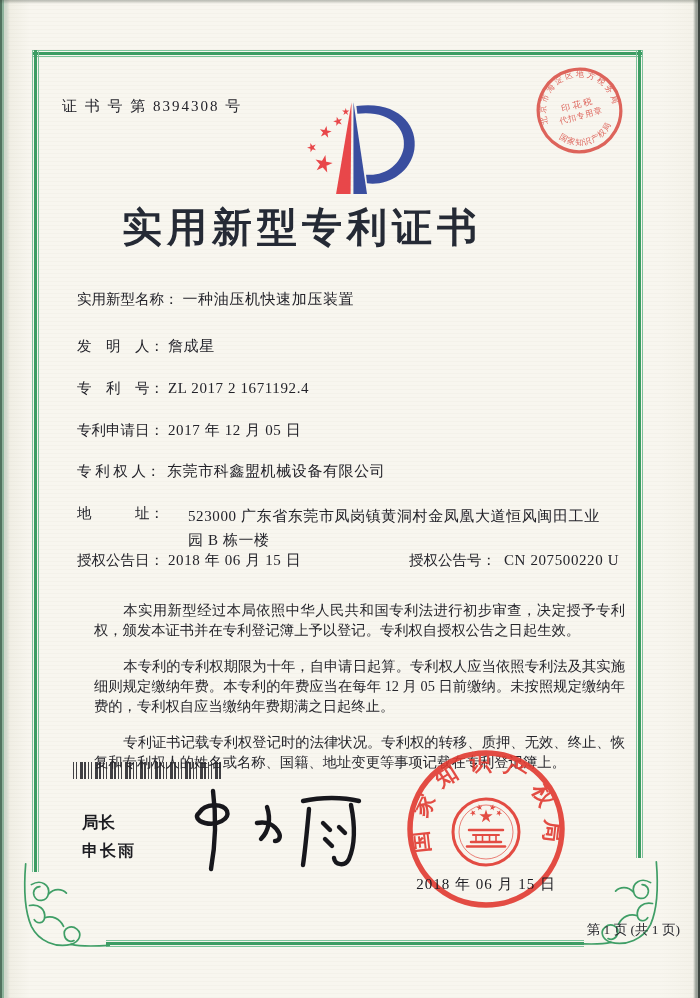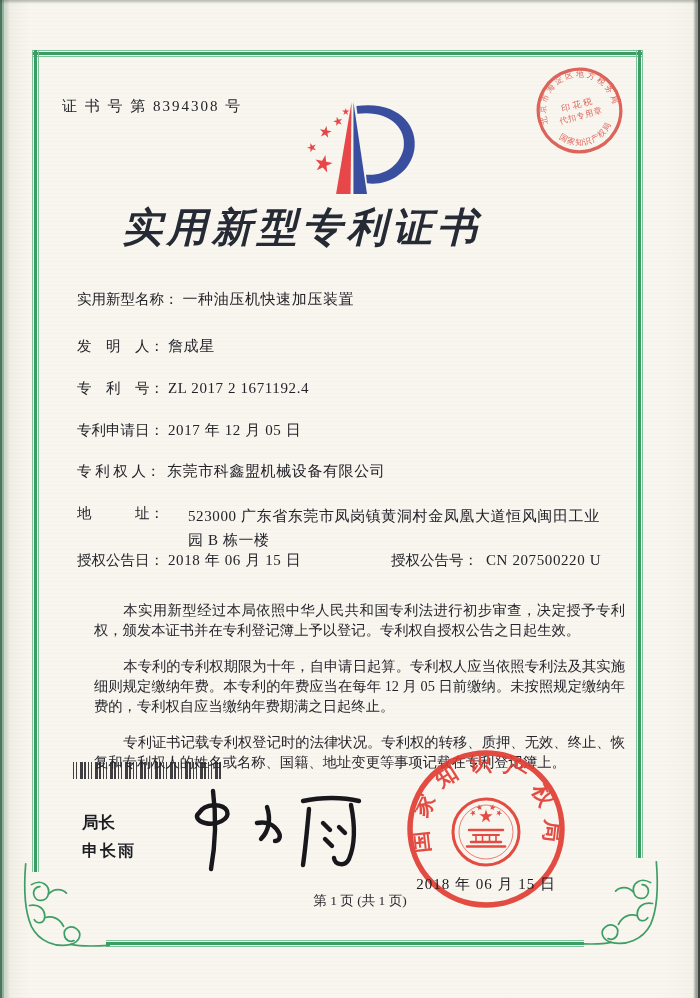--- a/index.html
+++ b/index.html
@@ -20,21 +20,21 @@
   .edge-top{position:absolute;left:0;top:0;right:0;height:4px;
     background:linear-gradient(180deg,rgba(60,70,60,.35),rgba(0,0,0,0));}
 
   
   .bstrip{position:absolute;}
   .b-h{height:7px;background:linear-gradient(180deg,#7cc29a 0 1px,rgba(0,0,0,0) 1px 2px,#3c9c63 2px 5px,rgba(0,0,0,0) 5px 6px,#7cc29a 6px 7px);}
   .b-v{width:7px;background:linear-gradient(90deg,#7cc29a 0 1px,rgba(0,0,0,0) 1px 2px,#3c9c63 2px 5px,rgba(0,0,0,0) 5px 6px,#7cc29a 6px 7px);}
 
   .certno{position:absolute;left:62px;top:97px;font-size:15px;letter-spacing:2px;color:#23232a;}
   .title{position:absolute;left:0;top:200px;width:604px;text-align:center;
-    font-size:40px;font-weight:bold;letter-spacing:5px;color:#252a35;font-style:italic;}
+    font-size:40px;font-weight:bold;letter-spacing:5px;color:#252a35;}
 
   .frow{position:absolute;left:77px;white-space:nowrap;}
   .flabel{display:inline-block;min-width:86px;font-size:14.5px;color:#23232a;vertical-align:top;}
   .fvalue{font-size:15px;letter-spacing:.6px;color:#23232a;}
   .addr-val{display:inline-block;width:415px;white-space:normal;line-height:24px;vertical-align:top;margin-left:20px;}
 
   .paras{position:absolute;left:78px;top:584px;width:563px;}
   .paras p{margin:16px;text-indent:2.05em;font-size:14.3px;line-height:20px;text-align:justify;color:#26262c;}
 
   .barcode{position:absolute;left:73px;top:762px;width:150px;height:17px;opacity:.88;
@@ -43,21 +43,21 @@
   .director-title{position:absolute;left:82px;top:812px;font-size:16.5px;font-weight:600;color:#1d1d22;}
   .director-name{position:absolute;left:82px;top:841px;font-size:16px;font-weight:700;color:#1d1d22;letter-spacing:2px;}
   .sig-svg{position:absolute;left:183px;top:779px;}
 
   .seal-svg{position:absolute;left:401px;top:744px;}
   .seal-date{position:absolute;left:401px;top:875px;width:170px;text-align:center;
     font-size:15px;letter-spacing:1px;color:#1b1b20;}
 
   .stamp-svg{position:absolute;left:535px;top:66px;}
 
-  .footer{position:absolute;left:0;top:892px;width:680px;text-align:center;font-size:13.5px;color:#2a2a30;padding-left:20px;}
+  .footer{position:absolute;left:0;top:921px;width:680px;text-align:right;font-size:13.5px;color:#2a2a30;}
 
   .logo-svg{position:absolute;left:280px;top:96px;}
   .orn{position:absolute;}
   svg text{font-family:"Liberation Serif","DejaVu Serif",serif;}
 </style>
 </head>
 <body>
 
 <div class="page">
 
@@ -135,21 +135,21 @@
   </div>
   <div class="frow" style="top:504px;">
     <span class="flabel">地　　　址：</span>
     <span class="fvalue addr-val">523000 广东省东莞市凤岗镇黄洞村金凤凰大道恒风闽田工业园 B 栋一楼</span>
   </div>
   <div class="frow" style="top:551px;font-family:Liberation Serif, serif;">
     <span class="flabel">授权公告日：</span>
     <span class="fvalue">2018 年 06 月 15 日</span>
   </div>
   <div class="frow" style="left:391px;top:551px;">
-    <span class="flabel" style="min-width:0;margin-right:4px;">授权公告号：</span>
+    <span class="flabel" style="min-width:0;margin-right:4px;margin-left:18px;">授权公告号：</span>
     <span class="fvalue">CN 207500220 U</span>
   </div>
 
   <div class="paras">
     <p>本实用新型经过本局依照中华人民共和国专利法进行初步审查，决定授予专利权，颁发本证书并在专利登记簿上予以登记。专利权自授权公告之日起生效。</p>
     <p>本专利的专利权期限为十年，自申请日起算。专利权人应当依照专利法及其实施细则规定缴纳年费。本专利的年费应当在每年 12 月 05 日前缴纳。未按照规定缴纳年费的，专利权自应当缴纳年费期满之日起终止。</p>
     <p>专利证书记载专利权登记时的法律状况。专利权的转移、质押、无效、终止、恢复和专利权人的姓名或名称、国籍、地址变更等事项记载在专利登记簿上。</p>
   </div>
 
   <div class="barcode"></div>

